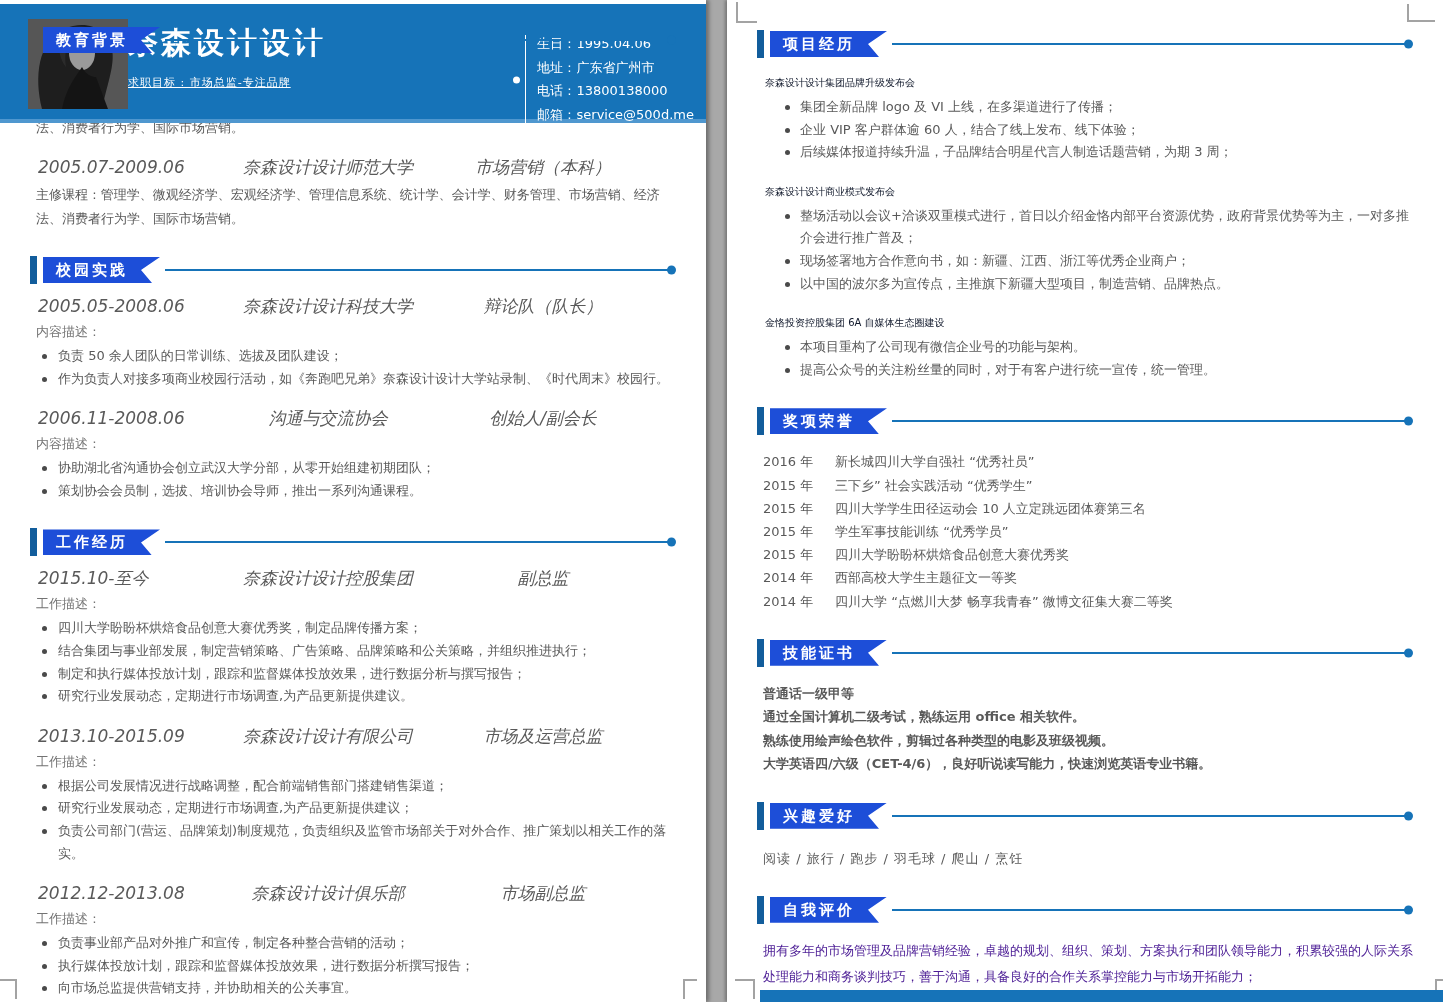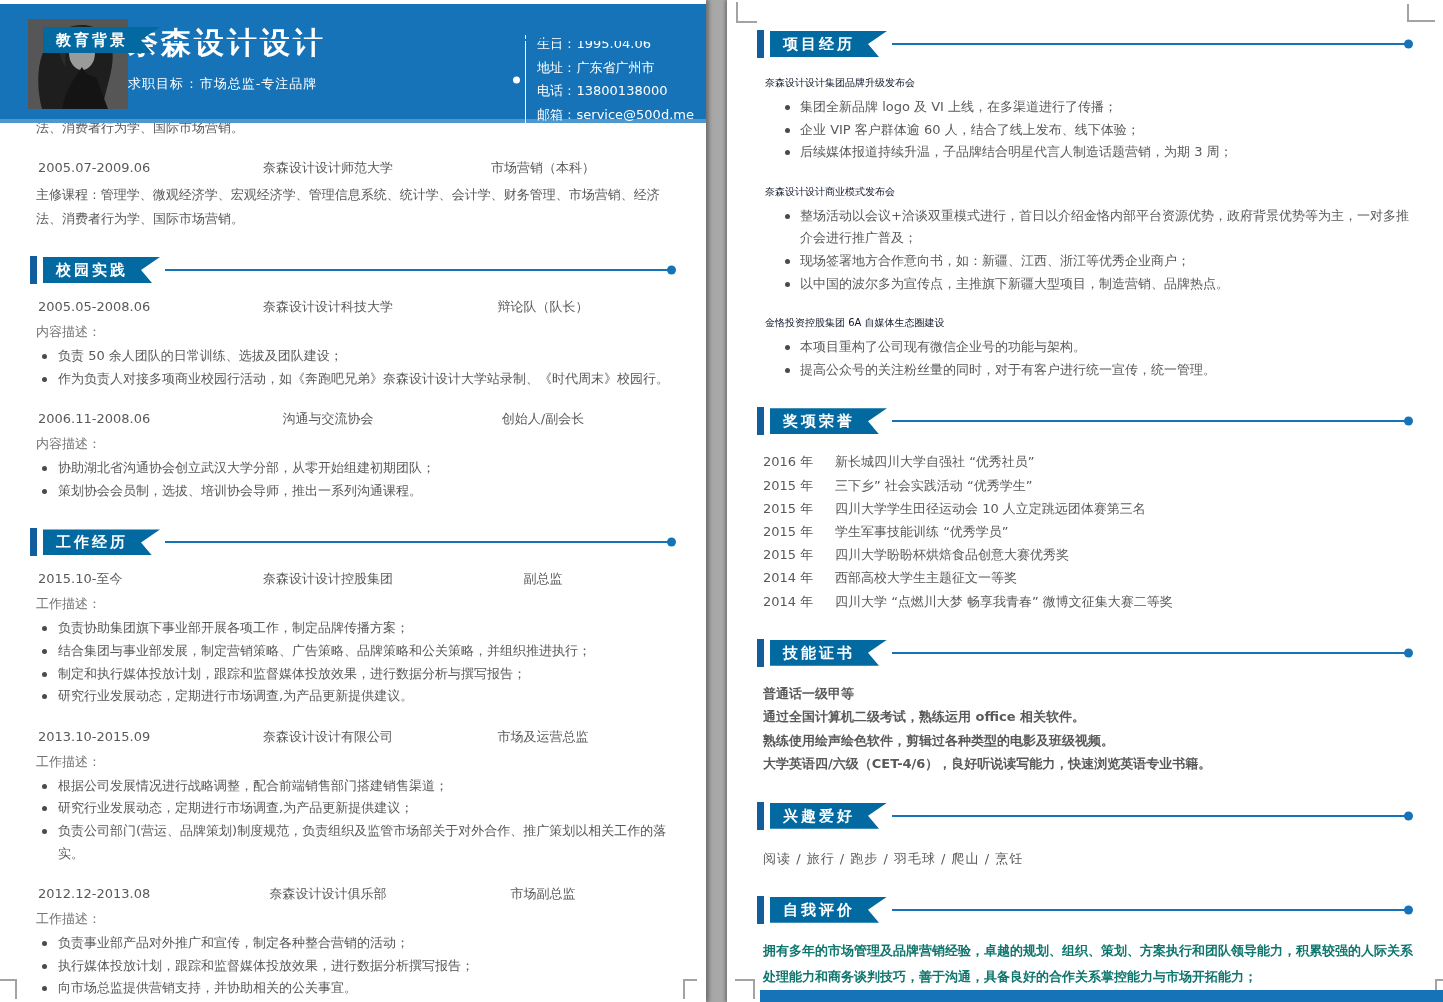--- a/index.html
+++ b/index.html
@@ -24,50 +24,50 @@
     background:#1673b8; border-bottom:4px solid #4f97cf;
   }
   .photo {
     position:absolute; left:28px; top:15px; width:100px; height:90px;
     background:linear-gradient(135deg,#7a7a7a 0%,#4b4b4b 55%,#323232 100%);
     overflow:hidden;
   }
   .photo svg { display:block; width:100%; height:100%; }
   .name-block { position:absolute; left:128px; top:22px; color:#fff; }
   .name { font-size:30px; font-weight:bold; letter-spacing:3px; line-height:34px; }
-  .objective { margin-top:15px; font-size:13px; letter-spacing:1px; }
+  .objective { margin-top:15px; font-size:11px; letter-spacing:1px;text-decoration:underline; }
   .contact { position:absolute; left:514px; top:28px; height:96px; color:#fff; }
   .contact-dot {
     position:absolute; left:-1px; top:50%; transform:translateY(-50%);
     width:7px; height:7px; border-radius:50%; background:#fff;
   }
   .contact-rule { position:absolute; left:11px; top:3px; bottom:3px; width:1px; background:#ffffff; }
   .contact-rows { margin-left:23px; }
   .contact-row { font-size:13px; line-height:23.5px; white-space:nowrap; }
   .contact-row .c-label { margin-right:5px; }
 
   
   .section-head { display:flex; align-items:center; height:28px; margin:26px 34px 0 30px; }
   .sh-bar { flex:none; width:7px; height:28px; background:#125d9c; }
   .sh-ribbon {
     flex:none; margin-left:6px; height:26px; line-height:26px;
-    background:#0369a1; color:#fff; font-weight:bold; font-size:15px;
+    background:#1d4ed8; color:#fff; font-weight:bold; font-size:15px;
     letter-spacing:3px; padding:0 32px 0 13px;
     clip-path: polygon(0 0, 100% 0, calc(100% - 19px) 50%, calc(100% - 8px) 100%, 0 100%);
   }
   .sh-rule { flex:1; position:relative; height:2px; background:#1673b8; margin-left:5px; }
   .sh-dot {
     position:absolute; right:-4px; top:50%; transform:translateY(-50%);
     width:9px; height:9px; border-radius:50%; background:#1673b8;
   }
 
   
   .entry-row {
     display:flex; margin:19px 30px 0 38px;
-    font-size:13px; color:#595959; line-height:19px;
+    font-size:17px; color:#595959; line-height:19px;font-style:italic;
   }
   .section-body .entry-row:first-child { margin-top:13px; }
   .e-date { width:165px; flex:none; }
   .e-org  { width:250px; flex:none; text-align:center; }
   .e-role { width:180px; flex:none; text-align:center; }
 
   .desc { margin:6px 28px 0 36px; font-size:13px; color:#595959; line-height:23.5px; }
   .sub-label { margin:4px 28px 0 36px; font-size:13px; color:#737373; line-height:23px; }
 
   .blist { list-style:none; margin:2px 28px 0 36px; padding:0; font-size:13px; color:#595959; }
@@ -82,21 +82,21 @@
   .p-title { margin:17px 28px 0 38px; font-size:10px; color:#0f172a; line-height:22px; }
   .section-body .p-title:first-child { margin-top:14px; }
 
   .award-row { display:flex; margin:0 28px 0 36px; font-size:13px; color:#595959; line-height:23.2px; }
   .award-row:first-child { margin-top:15px; }
   .a-year { flex:none; width:72px; }
   .a-text { flex:1; }
 
   .plain-line { margin:0 28px 0 36px; font-size:13px; color:#595959; line-height:23.5px;font-weight:bold; }
   .plain-first { margin-top:15px; }
-  .eval-line { margin:0 28px 0 36px; font-size:13px; color:#0f766e; line-height:26.5px;font-weight:bold; }
+  .eval-line { margin:0 28px 0 36px; font-size:13px; color:#4c1d95; line-height:26.5px; }
   .eval-first { margin-top:14px; }
   .interests-line { margin:17px 28px 0 36px; font-size:13px; color:#595959; line-height:23px; letter-spacing:1px; }
 
   
   .mark { position:absolute; border:0 solid #a3a3a3; }
   .mark-bl { border-top-width:2px; border-right-width:2px; }  
   .mark-br { border-top-width:2px; border-left-width:2px; }
   .mark-tl { border-left-width:2px; border-bottom-width:2px; }
   .mark-tr { border-left-width:2px; border-bottom-width:2px; }
 
@@ -203,21 +203,21 @@
         </span>
     </div>
     <div class="section-body">
       <div class="entry-row">
         <span class="e-date">2015.10-至今</span>
         <span class="e-org">奈森设计设计控股集团</span>
         <span class="e-role">副总监</span>
       </div>
       <p class="sub-label">工作描述 :</p>
       <ul class="blist">
-        <li>负责协助集团旗下事业部开展各项工作，制定品牌传播方案；</li>
+        <li>四川大学盼盼杯烘焙食品创意大赛优秀奖，制定品牌传播方案；</li>
         <li>结合集团与事业部发展，制定营销策略、广告策略、品牌策略和公关策略，并组织推进执行；</li>
         <li>制定和执行媒体投放计划，跟踪和监督媒体投放效果，进行数据分析与撰写报告；</li>
         <li>研究行业发展动态，定期进行市场调查,为产品更新提供建议。</li>
       </ul>
       <div class="entry-row">
         <span class="e-date">2013.10-2015.09</span>
         <span class="e-org">奈森设计设计有限公司</span>
         <span class="e-role">市场及运营总监</span>
       </div>
       <p class="sub-label">工作描述 :</p>

